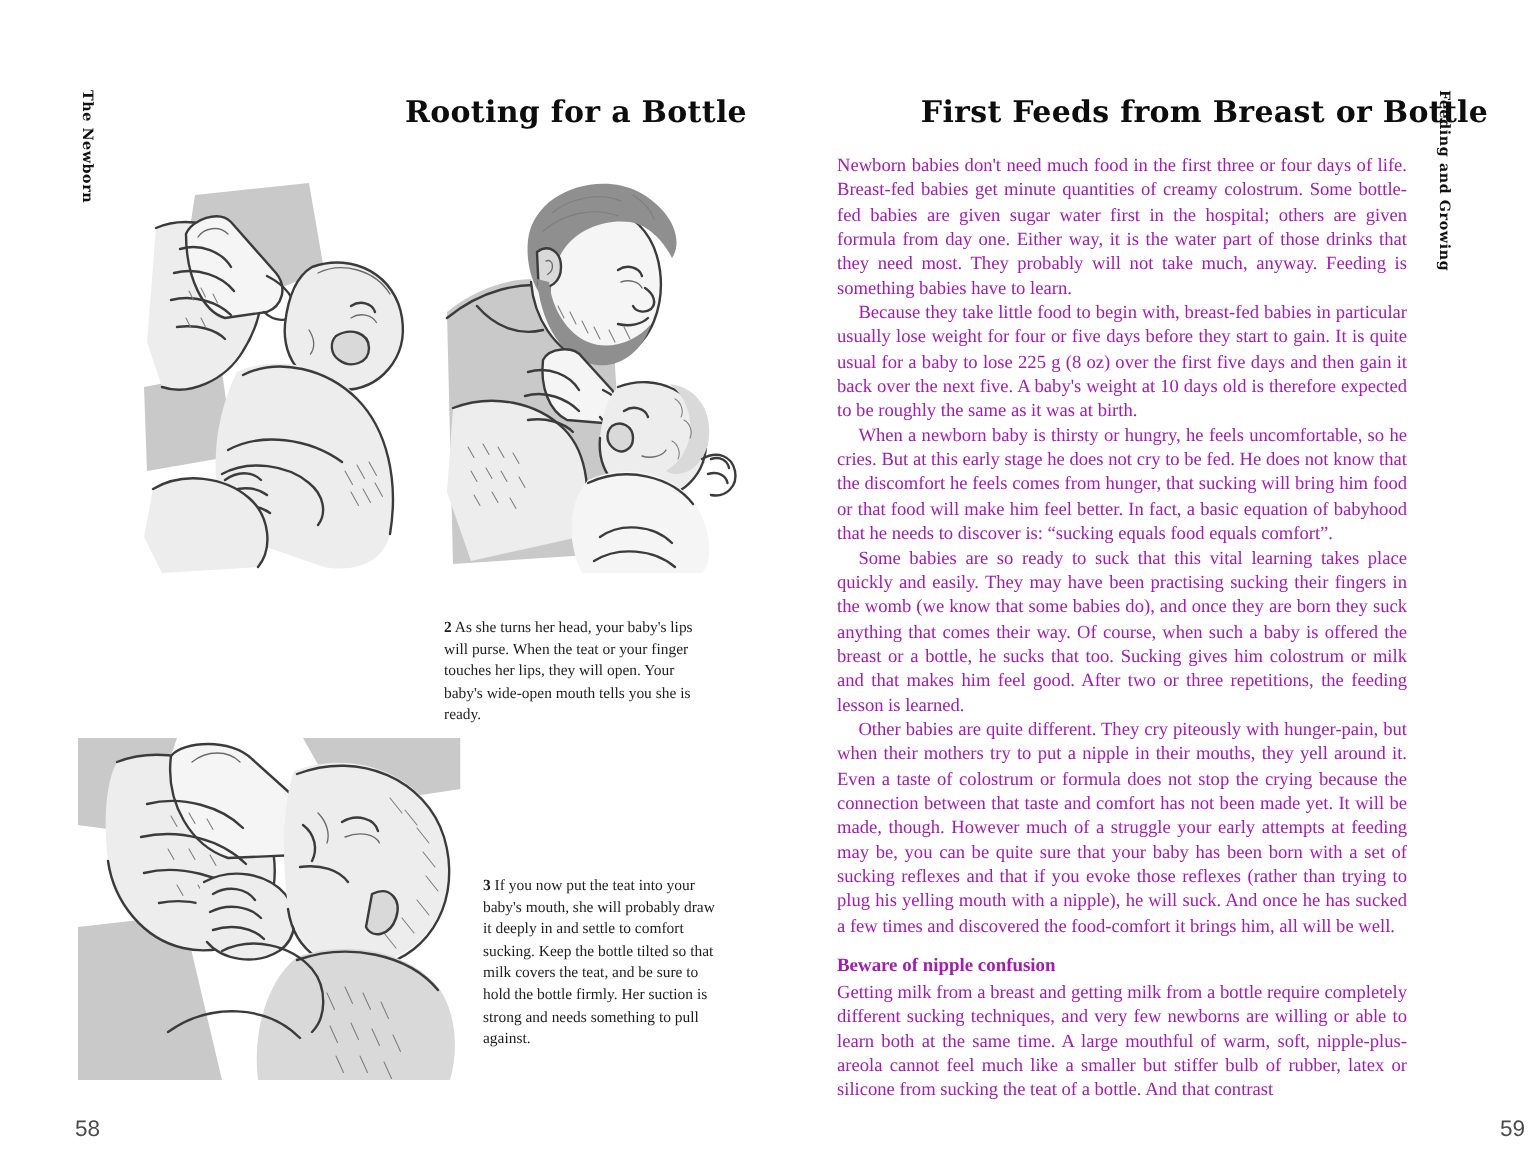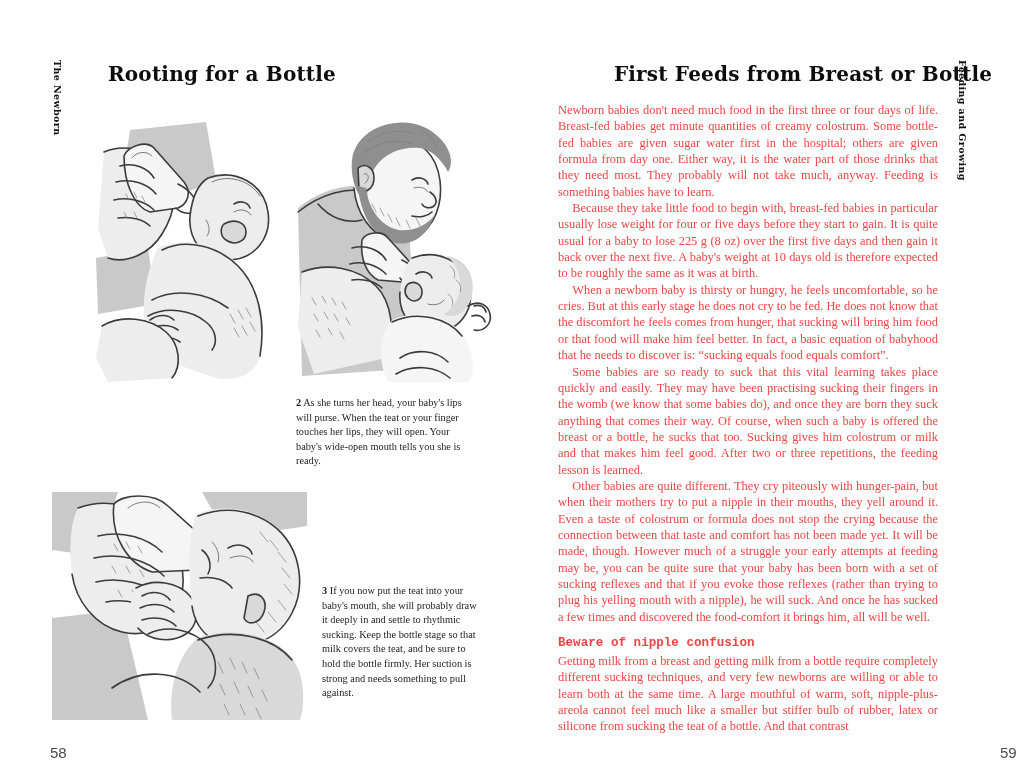--- a/index.html
+++ b/index.html
@@ -43,21 +43,21 @@
   .heading {
     position: absolute;
     font-family: "DejaVu Serif", serif;
     font-weight: bold;
     color: #0d0d0d;
   }
   .heading-left {
     left: 108px;
     top: 62px;
     width: 390px;
-    text-align: left;
+    text-align: right;
     font-size: 20px;
     letter-spacing: 0.2px;
   }
   .heading-right {
     left: 573px;
     top: 62px;
     width: 380px;
     text-align: center;
     font-size: 20px;
     letter-spacing: 0.2px;
@@ -66,32 +66,32 @@
 
   
   .body-col {
     position: absolute;
     left: 558px;
     top: 102px;
     width: 380px;
     font-size: 12.4px;
     line-height: 16.35px;
     text-align: justify;
-    color: #ef4444;
+    color: #a21caf;
   }
   .body-col p {
     margin: 0;
     text-indent: 1.15em;
     hyphens: auto;
   }
   .body-col p.first {
     text-indent: 0;
   }
   .subhead {
-    font-family: Liberation Mono, monospace;
+    font-family: Liberation Serif, serif;
     font-weight: bold;
     font-size: 12.6px;
     margin: 11px 0 2px 0 !important;
     text-indent: 0 !important;
     line-height: 15px;
   }
 
   
   .figure {
     position: absolute;
@@ -106,21 +106,21 @@
     position: absolute;
     font-size: 10.3px;
     line-height: 14.6px;
     color: #1c1c1c;
     text-align: left;
   }
   .caption b {
     font-weight: bold;
   }
   .cap1 { left: 108px; top: 392px; width: 170px; }
-  .cap2 { left: 296px; top: 396px; width: 166px; }
+  .cap2 { left: 296px; top: 412px; width: 166px; }
   .cap3 { left: 322px; top: 584px; width: 162px; }
 
   
   .folio {
     position: absolute;
     top: 744px;
     font-size: 15px;
     color: #4a4a4a;
     font-family: "Liberation Sans", sans-serif;
   }
@@ -309,21 +309,21 @@
       <path class="ink" d="M146 148 C180 136 220 144 240 168"></path>
       <path class="ink-hair" d="M166 170 l5 11 M178 166 l5 11 M190 170 l5 11 M202 176 l5 11 M168 192 l5 11 M182 190 l5 11 M196 194 l5 11 M210 198 l5 11 M172 212 l5 11 M188 212 l5 11 M204 216 l5 11"></path>
 
       <path class="ink" d="M96 142 C116 132 142 138 156 154 C166 166 166 186 156 196"></path>
       <path class="ink" d="M60 196 C88 176 126 178 148 200"></path>
     </svg>
   </div>
 
   <div class="caption cap3">
     <b>3</b>
-    <span>If you now put the teat into your baby's mouth, she will probably draw it deeply in and settle to rhythmic sucking. Keep the bottle stage so that milk covers the teat, and be sure to hold the bottle firmly. Her suction is strong and needs something to pull against.</span>
+    <span>If you now put the teat into your baby's mouth, she will probably draw it deeply in and settle to comfort sucking. Keep the bottle tilted so that milk covers the teat, and be sure to hold the bottle firmly. Her suction is strong and needs something to pull against.</span>
   </div>
 
   <div class="folio folio-left">58</div>
 
   <div class="runhead runhead-right">Feeding and Growing</div>
 
   <div class="heading heading-right">First Feeds from Breast or Bottle</div>
 
   <div class="body-col">
     <p class="first">Newborn babies don't need much food in the first three or four days of life. Breast-fed babies get minute quantities of creamy colostrum. Some bottle-fed babies are given sugar water first in the hospital; others are given formula from day one. Either way, it is the water part of those drinks that they need most. They probably will not take much, anyway. Feeding is something babies have to learn.</p>

